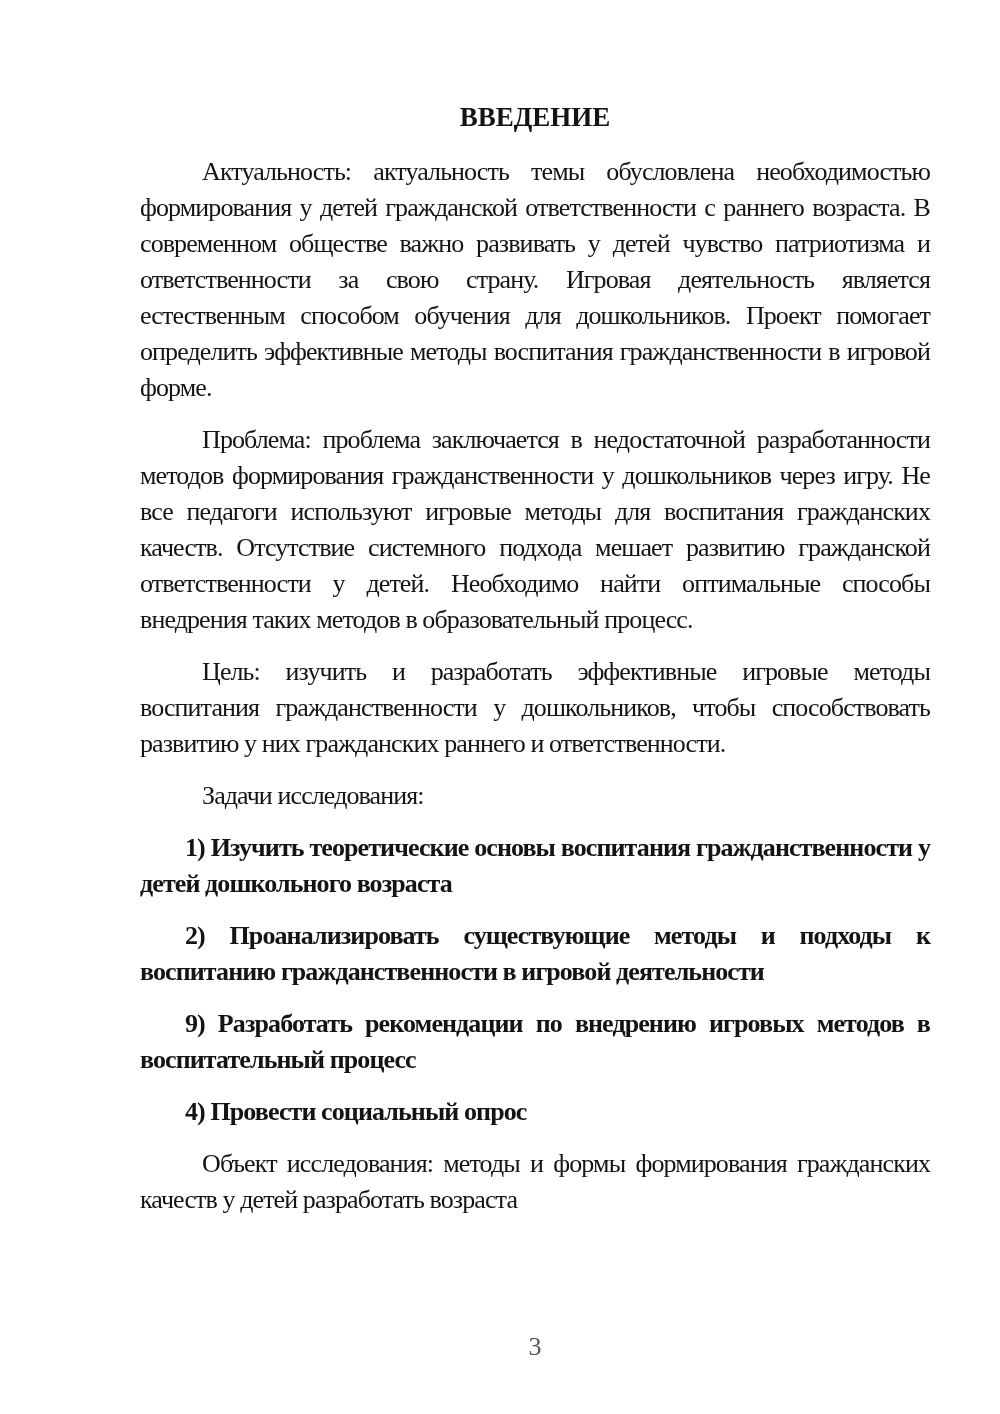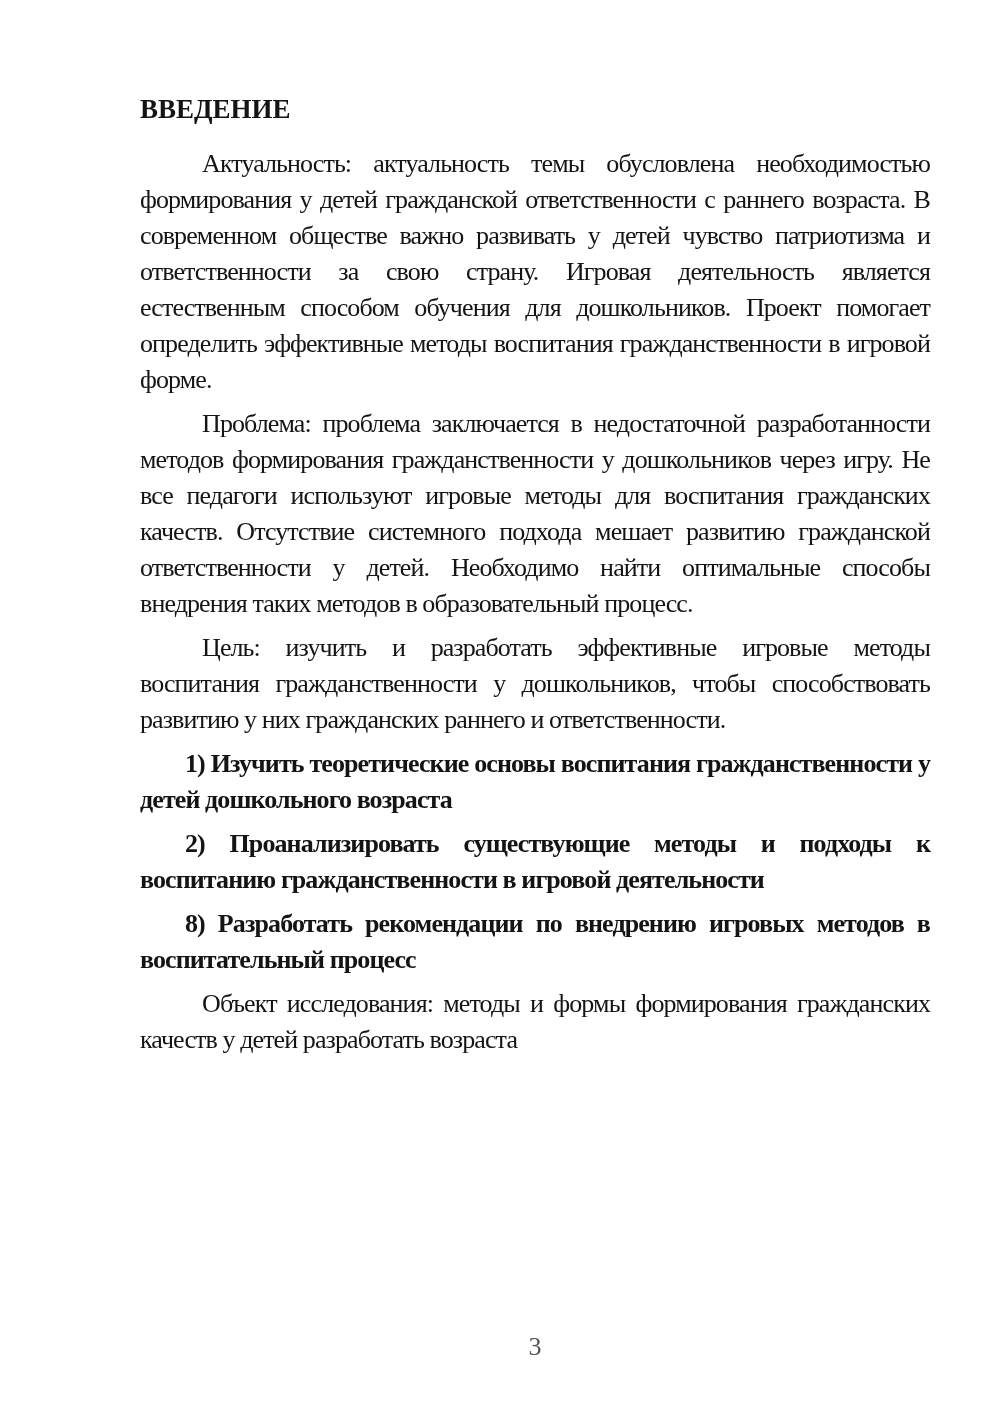--- a/index.html
+++ b/index.html
@@ -18,27 +18,27 @@
     padding: 91px 70px 0 140px;
     font-family: "Liberation Serif", "DejaVu Serif", serif;
     font-size: 26px;
     line-height: 36px;
     letter-spacing: -0.9px;
     overflow: hidden;
   }
   .doc-title {
     font-size: 27px;
     font-weight: bold;
-    text-align: left;
+    text-align: center;
     letter-spacing: 0;
-    margin: 0 0 19px 0;
+    margin: 8px 0 19px 0;
     line-height: 36px;
   }
   p.para {
-    margin: 0 0 8px 0;
+    margin: 16px 0 8px 0;
     text-align: justify;
     text-indent: 62px;
   }
   p.para.list {
     text-indent: 45px;
     font-weight: bold;
   }
   .page-number {
     position: absolute;
     bottom: 52px;
@@ -57,27 +57,29 @@
 <div class="page">
 
   <h1 class="doc-title">ВВЕДЕНИЕ</h1>
 
   <p class="para">Актуальность: актуальность темы обусловлена необходимостью формирования у детей гражданской ответственности с раннего возраста. В современном обществе важно развивать у детей чувство патриотизма и ответственности за свою страну. Игровая деятельность является естественным способом обучения для дошкольников. Проект помогает определить эффективные методы воспитания гражданственности в игровой форме.</p>
 
   <p class="para">Проблема: проблема заключается в недостаточной разработанности методов формирования гражданственности у дошкольников через игру. Не все педагоги используют игровые методы для воспитания гражданских качеств. Отсутствие системного подхода мешает развитию гражданской ответственности у детей. Необходимо найти оптимальные способы внедрения таких методов в образовательный процесс.</p>
 
   <p class="para">Цель: изучить и разработать эффективные игровые методы воспитания гражданственности у дошкольников, чтобы способствовать развитию у них гражданских раннего и ответственности.</p>
 
+  <p class="para">Задачи исследования:</p>
 
   <p class="para list">1) Изучить теоретические основы воспитания гражданственности у детей дошкольного возраста</p>
 
   <p class="para list">2) Проанализировать существующие методы и подходы к воспитанию гражданственности в игровой деятельности</p>
 
-  <p class="para list">8) Разработать рекомендации по внедрению игровых методов в воспитательный процесс</p>
+  <p class="para list">9) Разработать рекомендации по внедрению игровых методов в воспитательный процесс</p>
 
+  <p class="para list">4) Провести социальный опрос</p>
 
 
   <p class="para">Объект исследования: методы и формы формирования гражданских качеств у детей разработать возраста</p>
 
 
   <div class="page-number">3</div>
 
 </div>
 
 </body></html>

